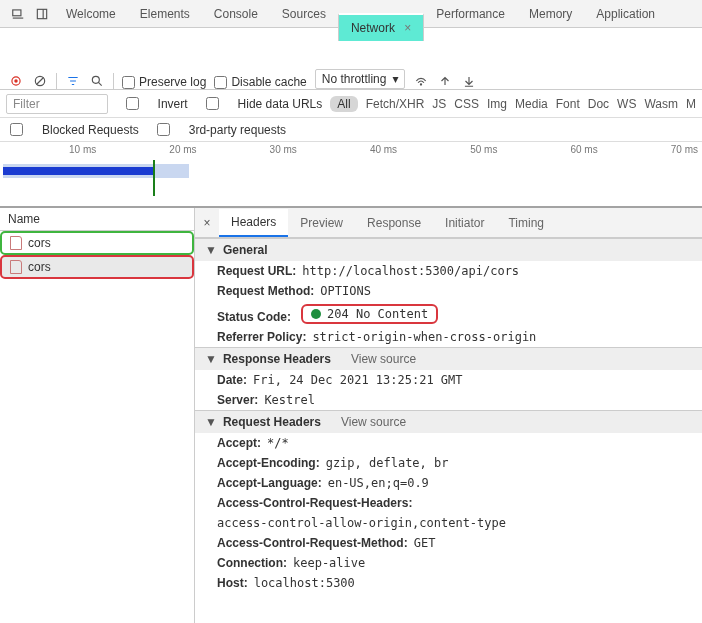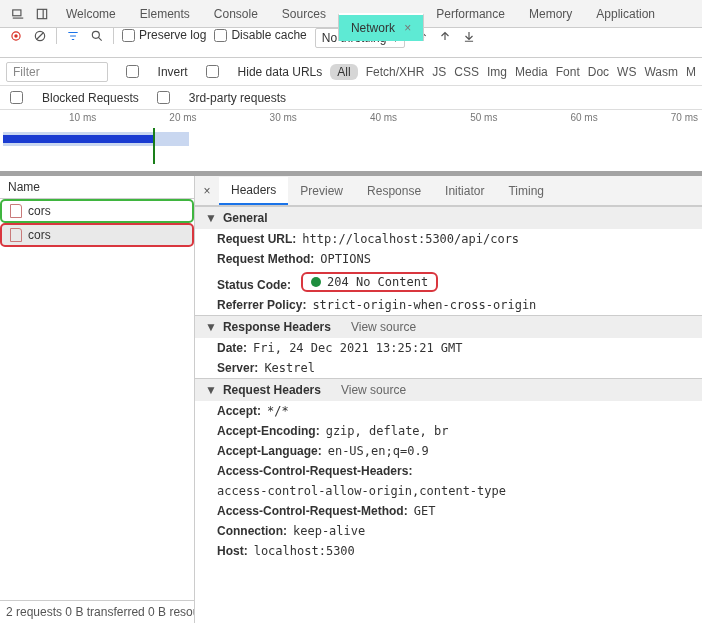--- a/index.html
+++ b/index.html
@@ -35,24 +35,25 @@
     background: #5eead4;
     border-top: 2px solid #fff;
     border-left:1px solid #ccc;
     border-right:1px solid #ccc;
     color:#333;
     position:relative;
     top:13px;
   }
   .tab .close { margin-left:6px;color:#777;}
   .toolbar {
-    display:flex;align-items:flex-start;height:30px;
+    display:flex;align-items:flex-end;height:30px;
     border-bottom:1px solid #ccc;
     padding:0 8px;
     gap:8px;
+    margin-top:32px;
   }
   .tb-icon {width:16px;height:16px;display:inline-flex;align-items:center;justify-content:center;color:#555;}
   .tb-icon.record {color:#d93025;}
   .chk {display:flex;align-items:center;gap:4px;color:#333;}
   .chk input{margin:0;}
   .throttle {
     border:1px solid #ccc;padding:2px 6px;border-radius:2px;
     display:flex;align-items:center;gap:6px;
   }
   .filterbar {
@@ -61,21 +62,21 @@
     padding:0 6px;white-space:nowrap;overflow:hidden;
   }
   .filter-input {
     border:1px solid #ccc;border-radius:2px;
     padding:2px 6px;width:150px;color:#888;
   }
   .flt-chk{display:flex;align-items:center;gap:16px;margin-left:14px;}
   .filter-pill{margin-left:8px;color:#555;}
   .filter-pill.active{background:#d6d6d6;border-radius:6px;padding:1px 7px;color:#333;}
   .filterbar2{display:flex;align-items:center;height:24px;border-bottom:1px solid #ddd;padding:0 6px;gap:14px;}
-  .timeline{height:66px;border-bottom:5px solid #a3a3a3;position:relative;}
+  .timeline{height:66px;border-bottom:2px solid #a3a3a3;position:relative;}
   .timeline .ticks{display:flex;position:absolute;top:2px;left:0;right:0;font-size:10px;color:#777;}
   .timeline .ticks span{flex:1;text-align:right;padding-right:4px;}
   .timeline .bar-bg{position:absolute;top:22px;left:3px;height:14px;width:186px;background:#c9d7f0;}
   .timeline .bar-fill{position:absolute;top:25px;left:3px;height:8px;width:150px;background:#1a3bd1;}
   .timeline .marker{position:absolute;top:18px;left:153px;width:2px;height:36px;background:#1a7f1a;}
   .body{display:flex;height:calc(623px - 28px - 30px - 28px - 24px - 66px);}
   .left{width:195px;border-right:1px solid #ccc;display:flex;flex-direction:column;}
   .left-hdr{border-bottom:1px solid #ccc;padding:4px 8px;font-weight:normal;color:#333;background:#fff;}
   .req-item{display:flex;align-items:flex-end;padding:3px 8px;gap:6px;border-bottom:1px solid #eee;}
   .req-item.hl-green{border:2px solid #3fb53f;border-radius:5px;background:#fff;}

